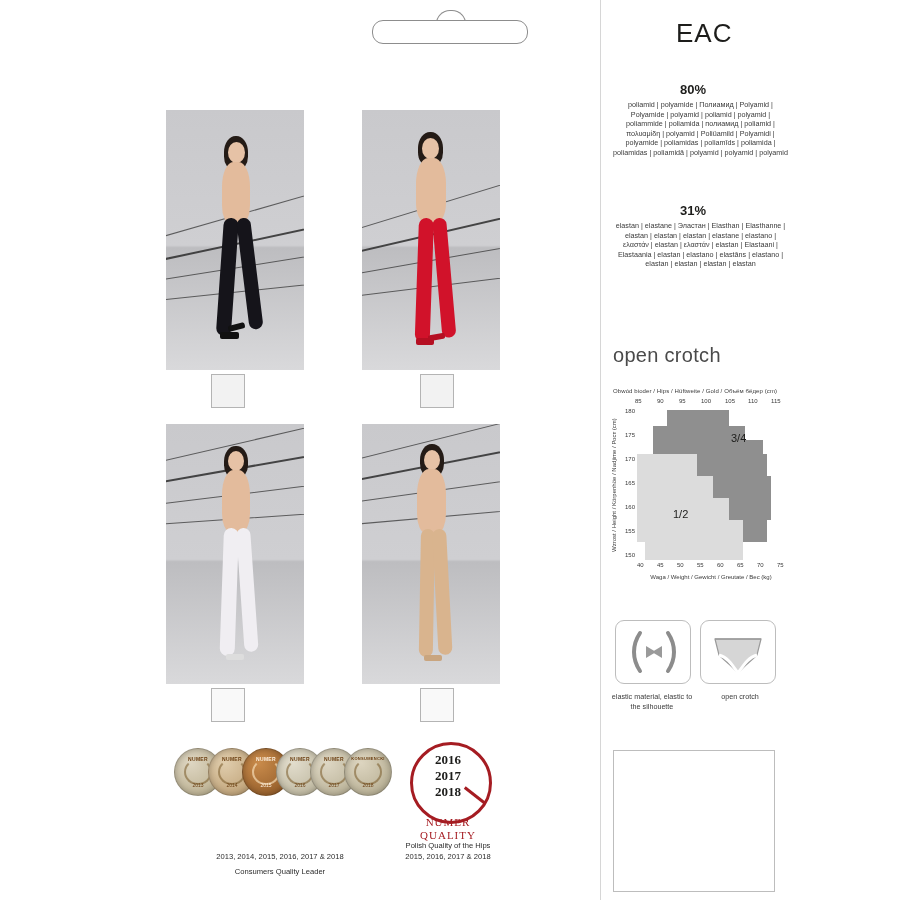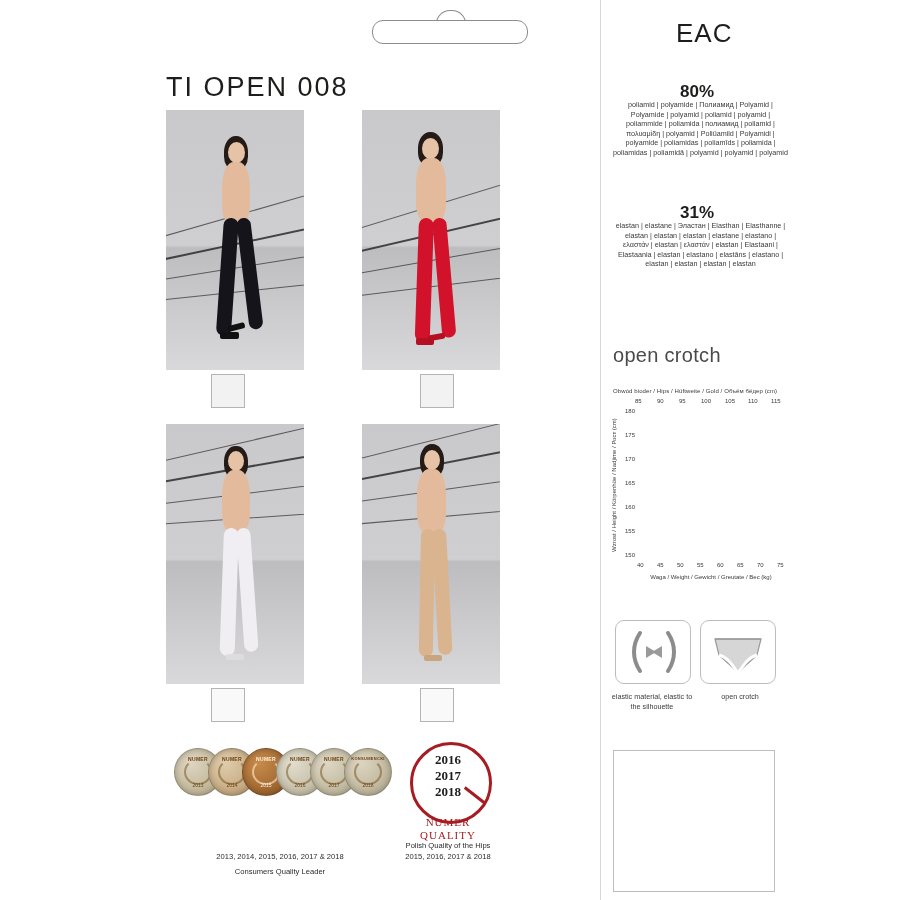--- a/index.html
+++ b/index.html
@@ -106,21 +106,21 @@
     color:#a51c22;letter-spacing:1px;
   }
 
   
   .eac{
     position:absolute;left:676px;top:18px;
     font-size:26px;letter-spacing:1px;color:#1d1d1b;
     font-family:"Liberation Sans", sans-serif;font-weight:400;
   }
   .pct{
-    position:absolute;font-size:17px;font-weight:bold;color:#1d1d1b;
+    position:absolute;font-size:13px;font-weight:bold;color:#1d1d1b;
   }
   .comp{
     position:absolute;width:175px;text-align:center;
     font-size:7.2px;line-height:9.6px;color:#3a3a3a;
   }
   .opentights{
     position:absolute;left:613px;top:344px;
     font-size:20px;color:#4a4a4a;letter-spacing:.3px;
   }
 
@@ -179,21 +179,20 @@
 </head>
 <body>
 
 <div class="page">
 
   <div class="hanger">
     <div class="hanger-hook"></div>
     <div class="hanger-body"></div>
   </div>
 
-  <div class="title">TI OPEN 008</div>
 
   <div class="photo" style="left:166px;top:110px;width:138px;height:260px;">
     <div class="bg"></div>
     <div class="rope" style="left:-10px;top:150px;width:170px;transform:rotate(-12deg);"></div>
     <div class="rope thin" style="left:-10px;top:170px;width:170px;transform:rotate(-9deg);"></div>
     <div class="rope thin" style="left:-10px;top:190px;width:170px;transform:rotate(-6deg);"></div>
     <div class="rope thin" style="left:-10px;top:128px;width:170px;transform:rotate(-16deg);"></div>
     <div class="fig">
       <div class="hair" style="left:58px;top:26px;width:24px;height:34px;"></div>
       <div class="head" style="left:62px;top:32px;width:17px;height:21px;background:#e6c2a6;"></div>
@@ -339,20 +338,39 @@
     <div class="chart-ynums">
       <span style="top:0px">180</span>
       <span style="top:24px">175</span>
       <span style="top:48px">170</span>
       <span style="top:72px">165</span>
       <span style="top:96px">160</span>
       <span style="top:120px">155</span>
       <span style="top:144px">150</span>
     </div>
 
+    <div class="grid">
+
+      <div class="cell c-light" style="left:0px;top:44px;width:60px;height:22px;"></div>
+      <div class="cell c-light" style="left:0px;top:66px;width:76px;height:22px;"></div>
+      <div class="cell c-light" style="left:0px;top:88px;width:92px;height:22px;"></div>
+      <div class="cell c-light" style="left:0px;top:110px;width:106px;height:22px;"></div>
+      <div class="cell c-light" style="left:8px;top:132px;width:98px;height:18px;"></div>
+
+      <div class="cell c-dark" style="left:30px;top:0px;width:62px;height:16px;"></div>
+      <div class="cell c-dark" style="left:16px;top:16px;width:92px;height:14px;"></div>
+      <div class="cell c-dark" style="left:16px;top:30px;width:110px;height:14px;"></div>
+      <div class="cell c-dark" style="left:60px;top:44px;width:70px;height:22px;"></div>
+      <div class="cell c-dark" style="left:76px;top:66px;width:58px;height:22px;"></div>
+      <div class="cell c-dark" style="left:92px;top:88px;width:42px;height:22px;"></div>
+      <div class="cell c-dark" style="left:106px;top:110px;width:24px;height:22px;"></div>
+
+      <div class="lbl" style="left:94px;top:22px;">3/4</div>
+      <div class="lbl" style="left:36px;top:98px;">1/2</div>
+    </div>
 
     <div class="chart-xnums">
       <span style="left:0px">40</span>
       <span style="left:20px">45</span>
       <span style="left:40px">50</span>
       <span style="left:60px">55</span>
       <span style="left:80px">60</span>
       <span style="left:100px">65</span>
       <span style="left:120px">70</span>
       <span style="left:140px">75</span>

